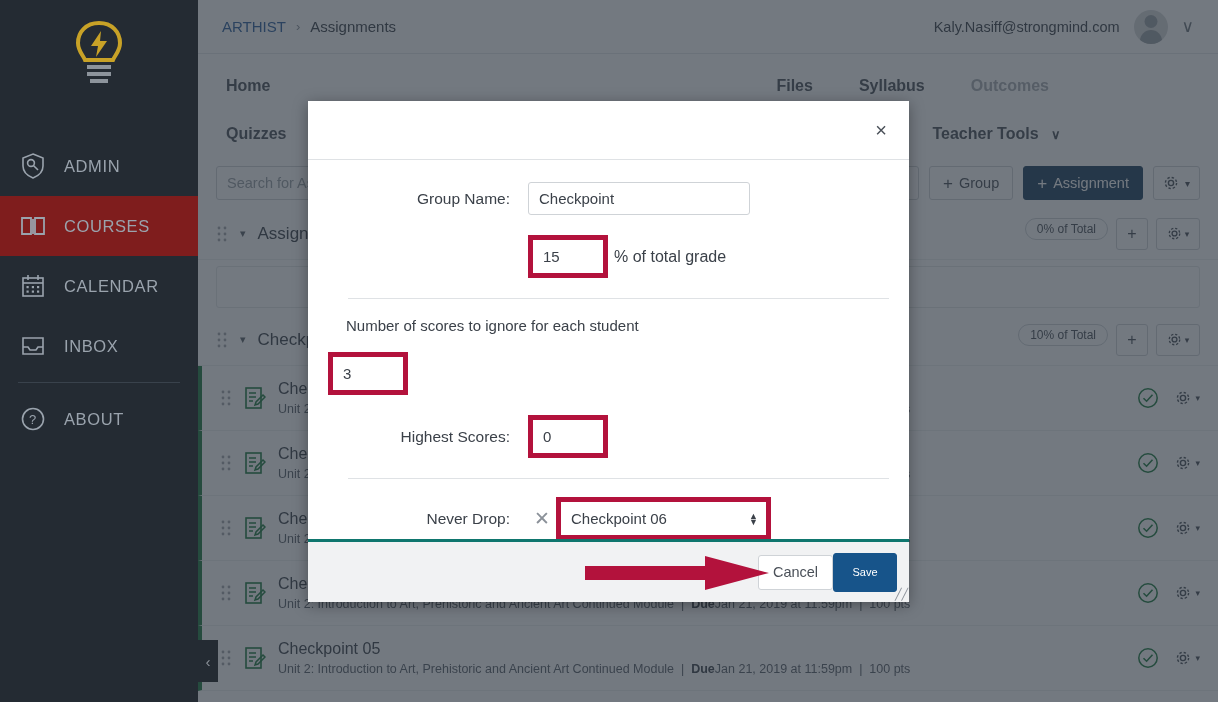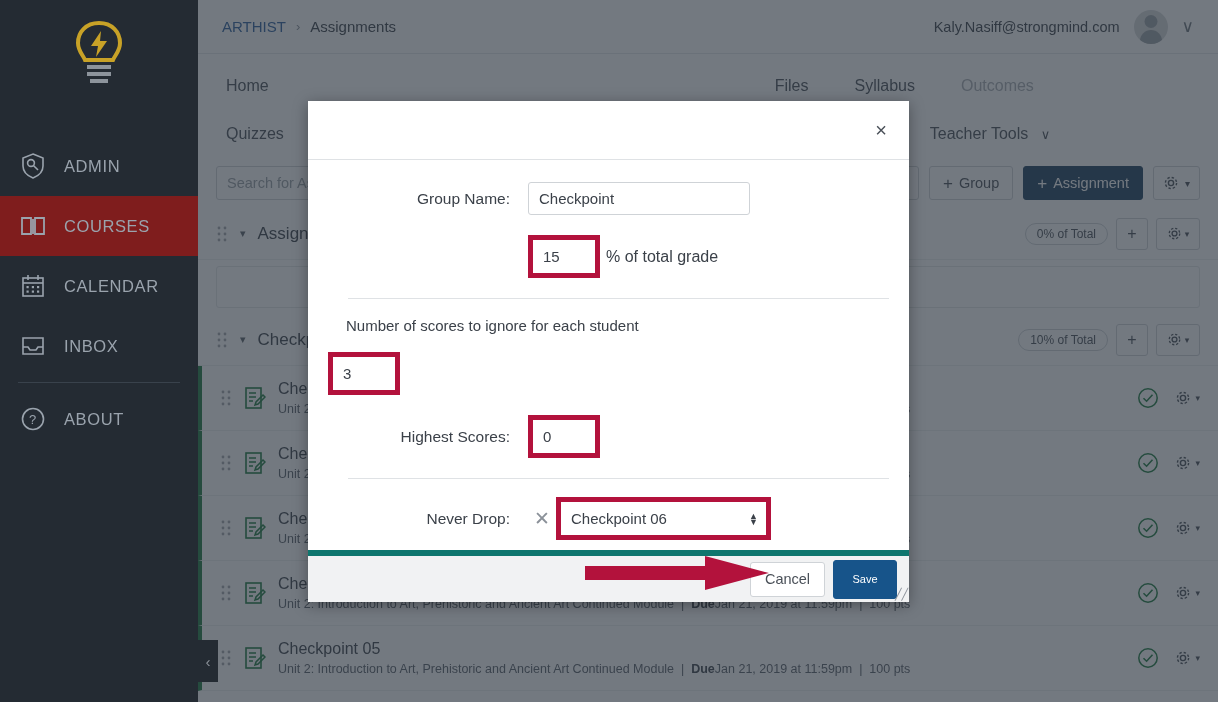--- a/index.html
+++ b/index.html
@@ -55,21 +55,21 @@
   .avatar::after {
     content: ""; position: absolute; left: 50%; top: 20px; transform: translateX(-50%);
     width: 22px; height: 18px; border-radius: 11px 11px 0 0; background: #9aa0a6;
   }
   .caret-down { color: #6e757d; font-size: 17px; cursor: pointer; }
 
   .tabsrow {
     display: flex; align-items: center; gap: 46px;
     padding: 0 28px; height: 48px; margin-top: 8px;
   }
-  .tab { font-size: 16px; color: #4a5058; cursor: pointer; }
+  .tab { font-size: 16px; color: #4a5058; cursor: pointer; font-weight: bold; }
   .tab.muted { color: #a9aeb4; }
   .tab-caret { font-size: 13px; margin-left: 8px; color: #4a5058; }
 
   .toolbar {
     display: flex; align-items: center; gap: 10px;
     padding: 0 18px; height: 50px;
   }
   .search-box {
     flex: 1; height: 34px; border: 1px solid #cfd3d7; border-radius: 3px;
     display: flex; align-items: center; padding: 0 10px;
@@ -84,21 +84,21 @@
   .btn.primary { background: #1d3f5e; border-color: #1d3f5e; color: #fff; }
   .btn.icon-only { padding: 0 9px; }
 
   .grouphdr {
     display: flex; align-items: center; height: 52px; padding: 0 18px; gap: 10px;
     border-bottom: 1px solid #edeff1;
   }
   .drag-dots { width: 12px; height: 18px; opacity: .55; }
   .tri { font-size: 11px; color: #5a6069; margin: 0 2px; }
   .group-title { font-size: 17px; color: #3b4149; }
-  .grouphdr-right { margin-left: auto; display: flex; align-items: center; gap: 8px; }
+  .grouphdr-right { margin-left: auto; display: flex; gap: 8px; }
   .pill {
     border: 1px solid #cfd3d7; border-radius: 12px; height: 22px;
     display: inline-flex; align-items: center; padding: 0 11px;
     font-size: 12px; color: #4a5058;
   }
   .sq-btn {
     width: 32px; height: 32px; border: 1px solid #cfd3d7; border-radius: 3px;
     background: #fff; display: flex; align-items: center; justify-content: center;
     color: #4a5058; cursor: pointer; font-size: 16px;
   }
@@ -151,21 +151,21 @@
   .flabel {
     width: 200px; text-align: right; padding-right: 18px;
     font-size: 15.5px; color: #3b4149;
   }
   .inp {
     height: 33px; border: 1px solid #cfd3d7; border-radius: 3px;
     padding: 0 10px; font-size: 15px; color: #3b4149;
     font-family: "Liberation Sans", sans-serif; background: #fff;
   }
   .inp.wide { width: 222px; }
-  .inp.num { width: 62px; }
+  .inp.num { width: 70px; }
 
   
   .hl { border: 5px solid #b3123c; display: inline-flex; align-items: center; }
   .hl .inp { border: none; height: 33px; }
   .suffix { font-size: 16px; color: #3b4149; margin-left: 6px; }
 
   .divider { height: 1px; background: #dfe2e5; margin: 4px 0 18px 20px; }
   .sect-note { font-size: 15px; color: #3b4149; margin: 0 0 18px 18px; }
 
   .xmark { width: 28px; color: #8b9199; font-size: 19px; text-align: center; }
@@ -176,23 +176,23 @@
     font-family: "Liberation Sans", sans-serif; background: #fff;
     appearance: none; -webkit-appearance: none;
   }
   .spin {
     position: absolute; right: 8px; top: 50%; transform: translateY(-50%);
     display: flex; flex-direction: column; line-height: 6px;
     font-size: 9px; color: #3b4149; pointer-events: none;
   }
 
   .modal-foot {
-    height: 52px; background: #f1f2f3; border-top: 6px solid #0f766e;
+    height: 63px; background: #f1f2f3; border-top: 3px solid #0f766e;
     display: flex; align-items: center; justify-content: flex-end;
-    gap: 8px; padding-right: 12px; position: relative;
+    padding-right: 12px; position: relative;
   }
   .btn-cancel {
     width: 75px; height: 35px; border: 1px solid #cfd3d7; border-radius: 3px;
     background: #fff; color: #4a5058; font-size: 14.5px; cursor: pointer;
     font-family: "Liberation Sans", sans-serif;
   }
   .btn-save {
     width: 64px; height: 39px; border: 1px solid #17548a; border-radius: 3px;
     background: #17548a; color: #fff; font-size: 11px; cursor: pointer;
     font-family: "Liberation Sans", sans-serif;

